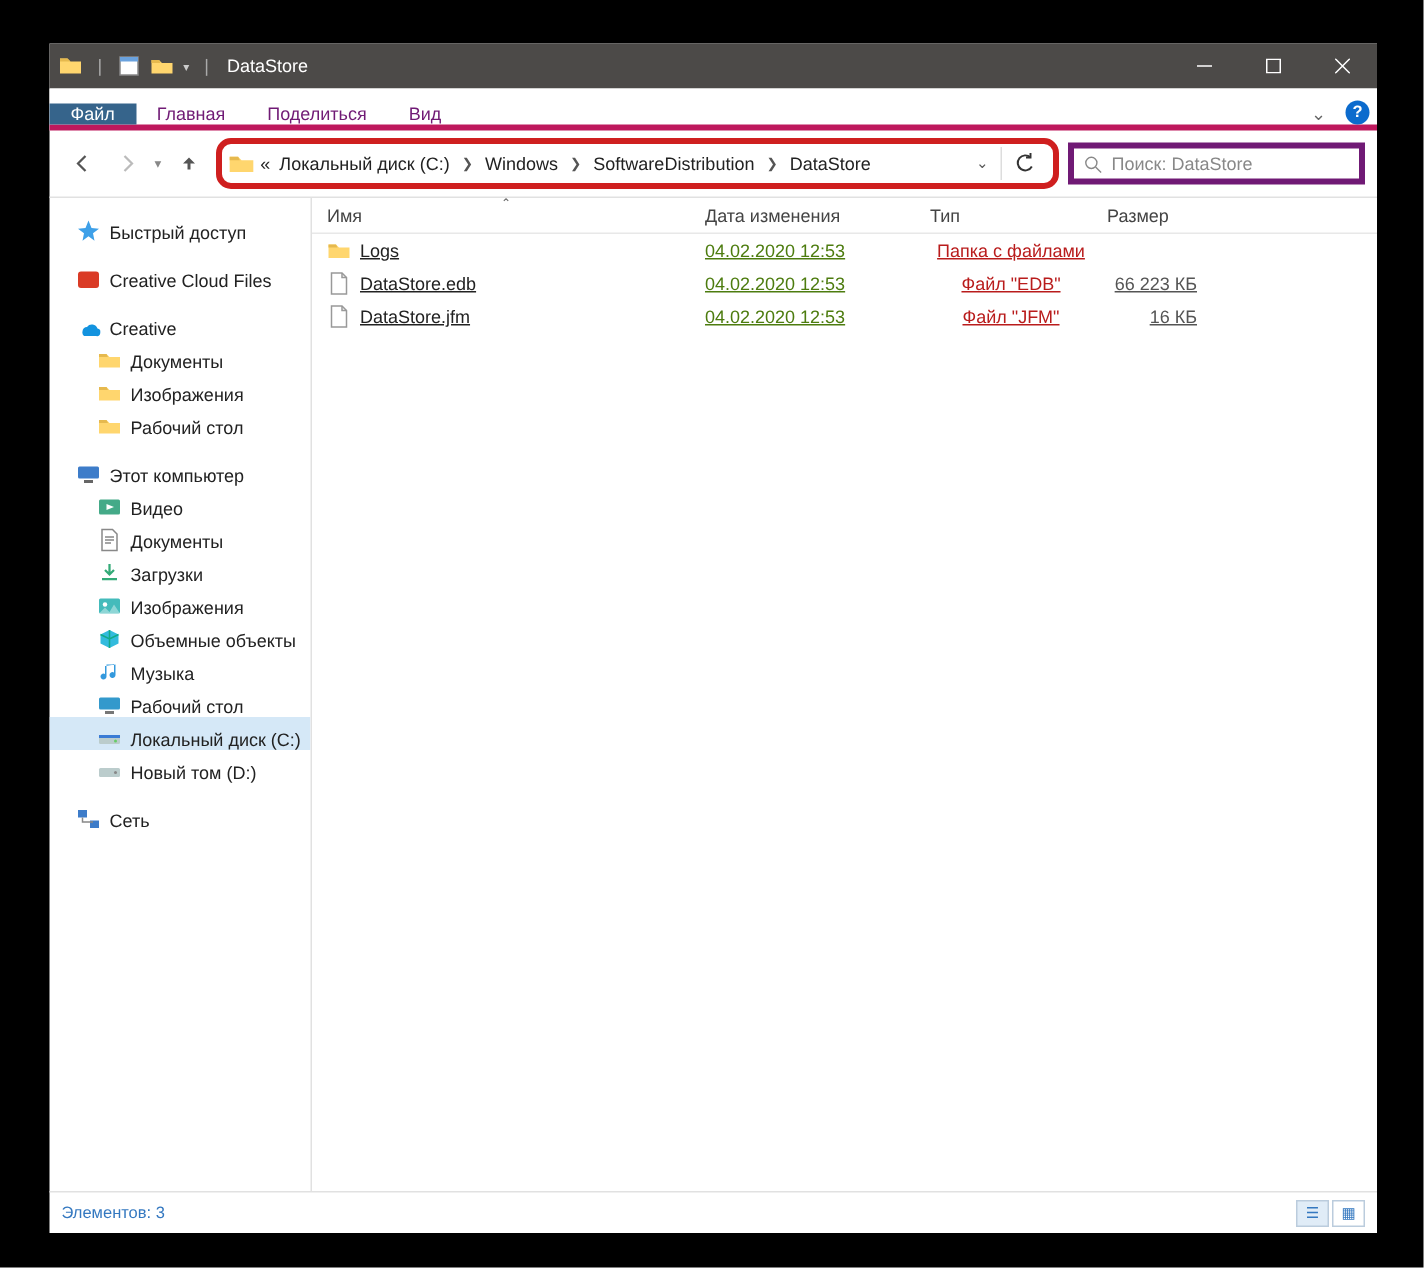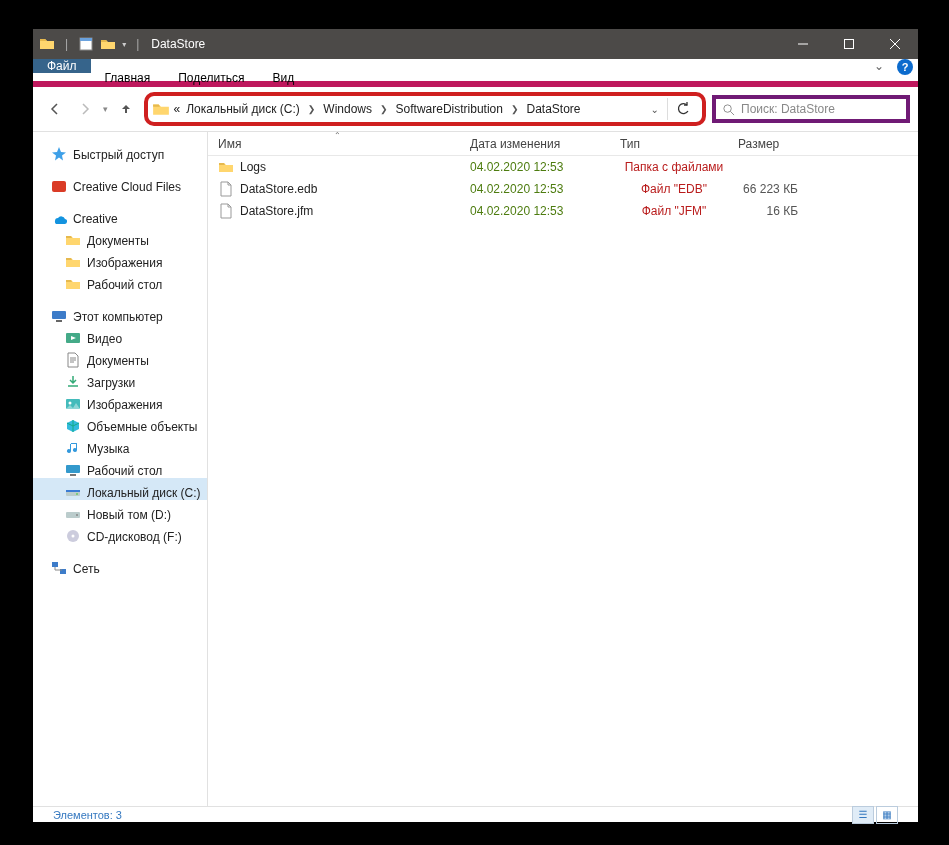--- a/index.html
+++ b/index.html
@@ -10,23 +10,23 @@
   
   .titlebar { background: #4c4a48; height: 30px; display: flex; align-items: center; color: #fff; font-size: 12px; }
   .qat { display: flex; align-items: center; gap: 6px; padding-left: 6px; }
   .qat .ficon { width: 16px; height: 16px; }
   .qat-sep { color: #aaa; padding: 0 4px; }
   .titlebar-title { margin-left: 8px; flex: 1; }
   .win-controls { display: flex; height: 100%; }
   .win-btn { width: 46px; display: flex; align-items: center; justify-content: center; color: #fff; }
 
   
-  .ribbon { background: #fff; border-bottom: 6px solid #be185d; height: 28px; display: flex; align-items: flex-start; font-size: 12px; }
+  .ribbon { background: #fff; border-bottom: 4px solid #be185d; height: 28px; display: flex; align-items: flex-end; font-size: 12px; }
   .ribbon .file-tab { background: #36648b; color: #fff; padding: 0 14px; display: flex; align-items: center; }
-  .ribbon .tab { padding: 0 14px; display: flex; align-items: center; color: #000000; margin-top: 12px; }
+  .ribbon .tab { padding: 0 14px; display: flex; align-items: center; color: #701a75; margin-top: 12px; }
   .ribbon .spacer { flex: 1; }
   .ribbon .collapse { width: 26px; display: flex; align-items: center; justify-content: center; color: #666; }
   .ribbon .help { width: 26px; display: flex; align-items: center; justify-content: center; }
   .help-circle { width: 16px; height: 16px; border-radius: 50%; background: #0c6bcd; color: #fff; font-size: 11px; font-weight: bold; display:flex; align-items:center; justify-content:center; }
 
   
   .navrow { display: flex; align-items: center; height: 44px; padding: 6px 8px 6px 10px; gap: 6px; }
   .nav-btn { width: 24px; height: 24px; display: flex; align-items: center; justify-content: center; color: #666; }
   .nav-btn.disabled { color: #bbb; }
   .nav-drop { font-size: 9px; color: #888; }
@@ -55,28 +55,28 @@
   .columns { display: flex; font-size: 12px; color: #444; border-bottom: 1px solid #e8e8e8; height: 24px; align-items: center; }
   .col { padding-left: 10px; border-right: 1px solid transparent; display: flex; align-items: flex-end; gap: 4px; }
   .col.name { width: 252px; }
   .col.date { width: 150px; }
   .col.type { width: 118px; }
   .col.size { width: 80px; text-align: right; }
   .sort-ind { position: absolute; left: 126px; top: -1px; font-size: 8px; color: #666; }
 
   .files { font-size: 12px; color: #222; }
   .row { display: flex; height: 22px; align-items: center; }
-  .cell { padding-left: 10px; }
+  .cell { padding-left: 10px; text-decoration: underline; }
   .cell.name { width: 252px; display: flex; align-items: center; gap: 6px; }
   .cell.date { width: 150px; color: #4d7c0f; }
   .cell.type { width: 118px; color: #b91c1c; text-align: center; }
   .cell.size { width: 80px; text-align: right; color: #555; padding-right: 10px; }
 
   
-  .statusbar { height: 16px; border-top: 1px solid #e1e1e1; display: flex; align-items: center; font-size: 11px; color: #3478c0; padding: 0 20px; }
+  .statusbar { height: 28px; border-top: 1px solid #e1e1e1; display: flex; align-items: center; font-size: 11px; color: #3478c0; padding: 0 8px; }
   .statusbar .flex { flex: 1; }
   .view-btn { width: 22px; height: 18px; border: 1px solid #bcd; margin-left: 2px; display:flex; align-items:center; justify-content:center; color:#3478c0; font-size:10px; }
   .view-btn.active { background: #e0ecf7; }
 
   
   .folder-y { fill: #ffd66e; }
   .folder-t { fill: #e6b94e; }
 </style>
 </head>
 <body>
@@ -295,27 +295,20 @@
             </svg>
             <span>Локальный диск (C:)</span>
           </div>
           <div class="tree-item sub">
             <svg class="ticon" viewBox="0 0 16 16">
               <rect x="1" y="6" width="14" height="6" fill="#bcc" rx="1"></rect>
               <circle cx="12" cy="9" r="1" fill="#888"></circle>
             </svg>
             <span>Новый том (D:)</span>
           </div>
-          <div class="tree-item sub">
-            <svg class="ticon" viewBox="0 0 16 16">
-              <circle cx="8" cy="8" r="6" fill="#ccd"></circle>
-              <circle cx="8" cy="8" r="1.5" fill="#fff"></circle>
-            </svg>
-            <span>CD-дисковод (F:)</span>
-          </div>
         </div>
       <div class="tree-gap"></div>
       <div class="tree-item">
         <svg class="ticon" viewBox="0 0 16 16">
             <rect x="1" y="2" width="6" height="5" fill="#3d7cc9"></rect>
             <rect x="9" y="9" width="6" height="5" fill="#3d7cc9"></rect>
             <path d="M4 7v3h7" stroke="#888" fill="none"></path>
           </svg>
         <span>Сеть</span>
       </div>

